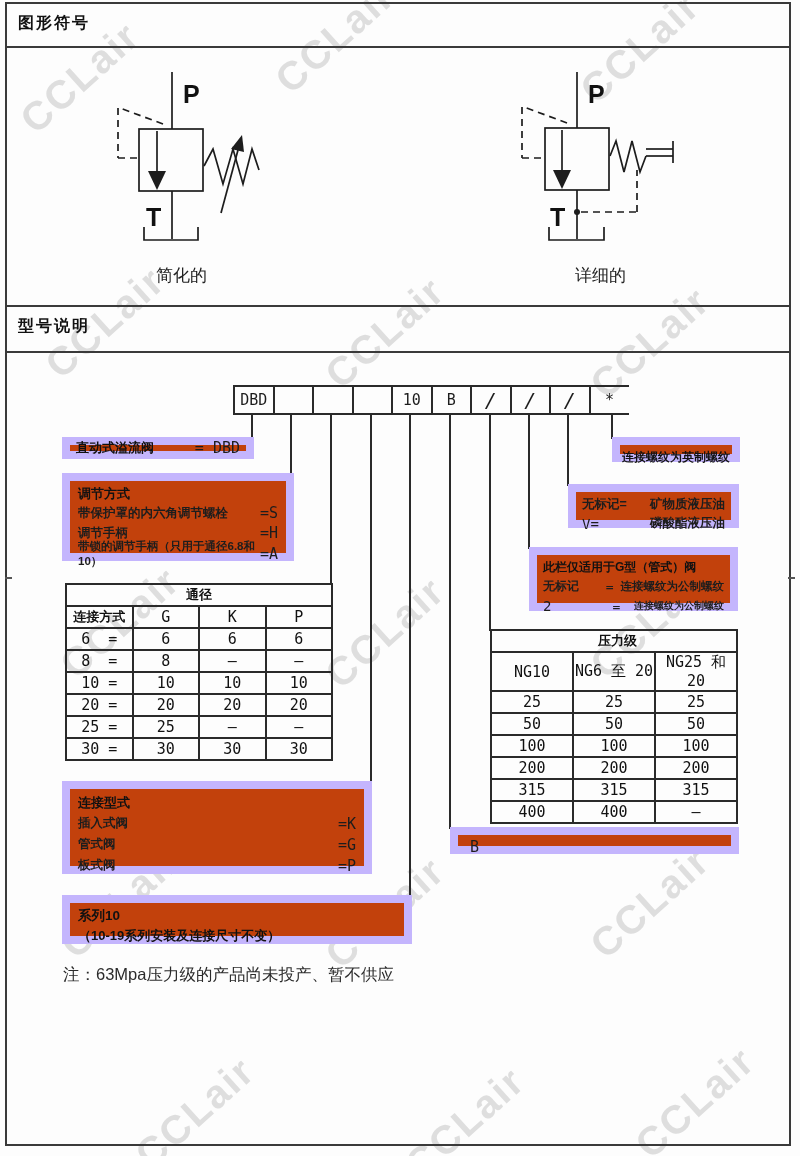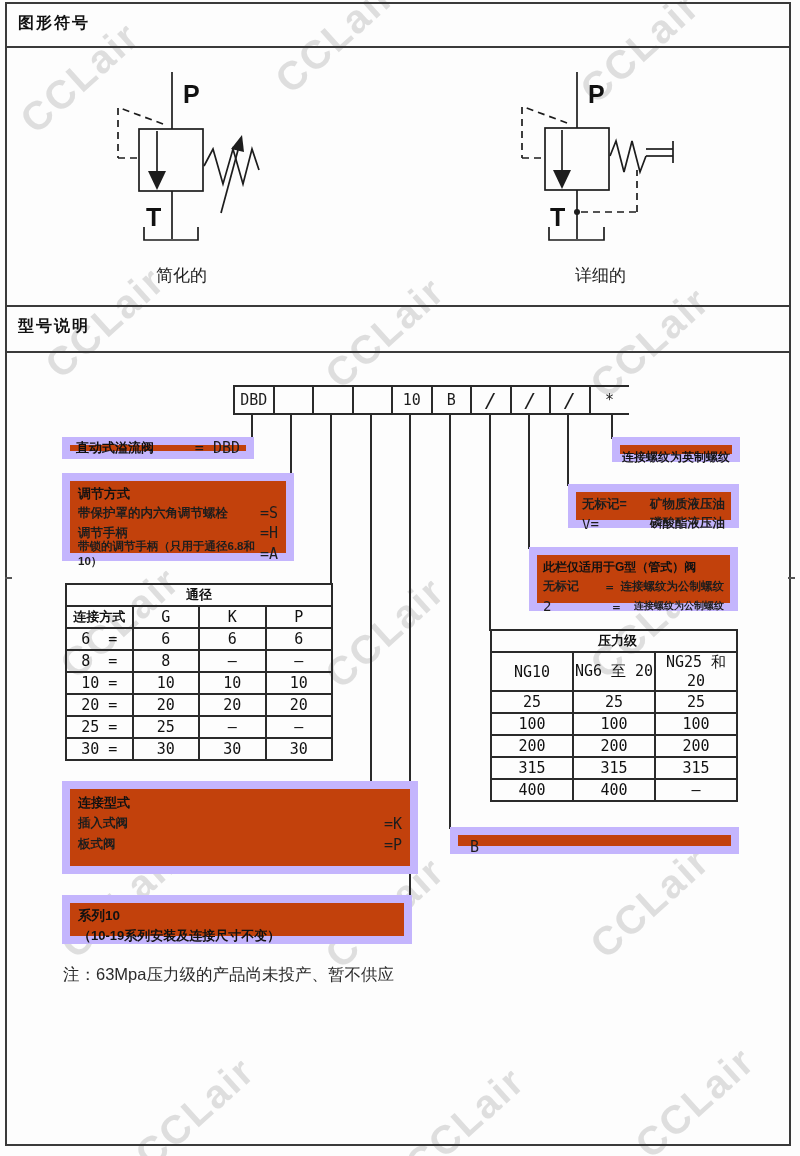--- a/index.html
+++ b/index.html
@@ -206,25 +206,29 @@
         </tr>
     <tr>
           <td><span>30</span>&nbsp;<span>=</span></td>
           <td>30</td>
           <td>30</td>
           <td>30</td>
         </tr>
   </tbody>
     </table>
 
-  <div class="box" style="left:62px;top:781px;width:356px;height:93px;padding:4px 8px 0 8px">
+  <div class="box" style="left:62px;top:781px;width:310px;height:93px;padding:4px 8px 0 8px">
     <div class="bt" style="line-height:20px">连接型式</div>
     <div class="rowf" style="height:21px">
       <span class="lblb">插入式阀</span>
       <span class="mono">=K</span>
+    </div>
+    <div class="rowf" style="height:21px">
+      <span class="lblb">管式阀</span>
+      <span class="mono">=G</span>
     </div>
     <div class="rowf" style="height:21px">
       <span class="lblb">板式阀</span>
       <span class="mono">=P</span>
     </div>
   </div>
 
   <div class="box" style="left:62px;top:895px;width:350px;height:49px;padding:3px 8px 0 8px">
     <div class="bt" style="font-size:13.5px;line-height:20px">系列10</div>
     <div class="bt" style="line-height:20px">（10-19系列安装及连接尺寸不变）</div>
@@ -270,20 +274,25 @@
       <td style="width:82px;height:21px">NG10</td>
       <td style="width:82px">NG6 至 20</td>
       <td style="width:82px">NG25 和 20</td>
     </tr>
     <tr>
           <td>25</td>
           <td>25</td>
           <td>25</td>
         </tr>
     <tr>
+          <td>50</td>
+          <td>50</td>
+          <td>50</td>
+        </tr>
+    <tr>
           <td>100</td>
           <td>100</td>
           <td>100</td>
         </tr>
     <tr>
           <td>200</td>
           <td>200</td>
           <td>200</td>
         </tr>
     <tr>

